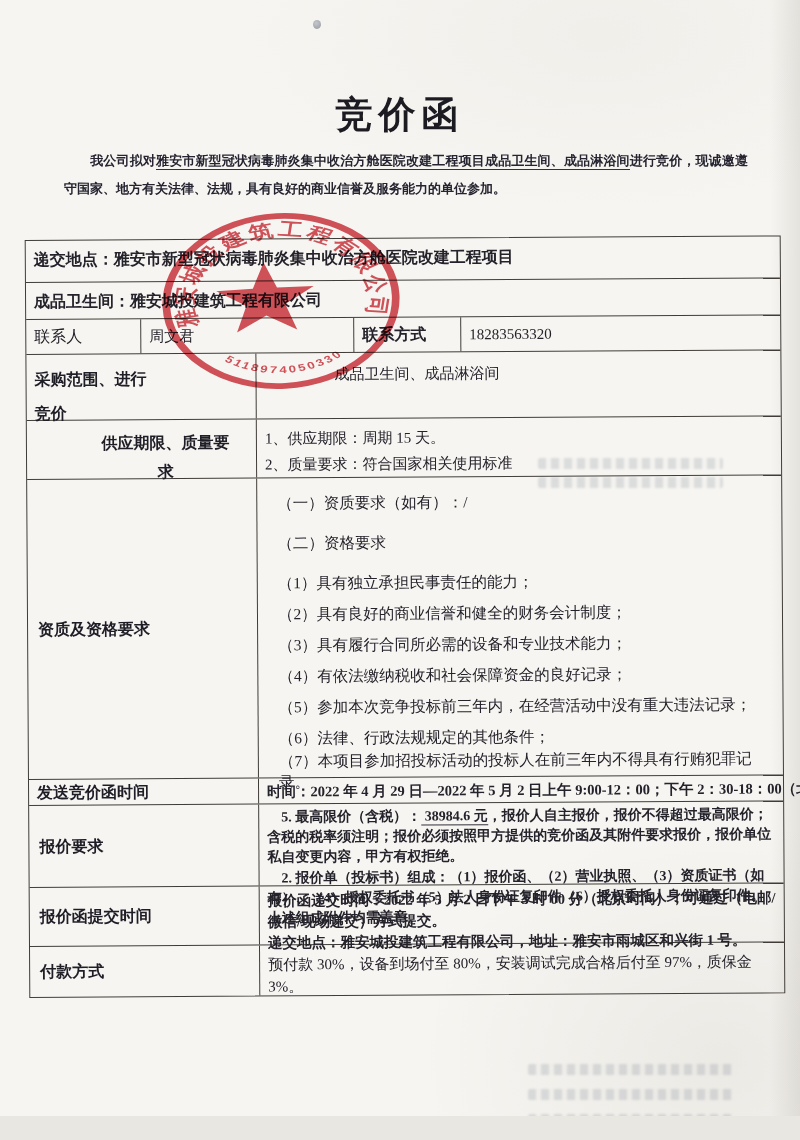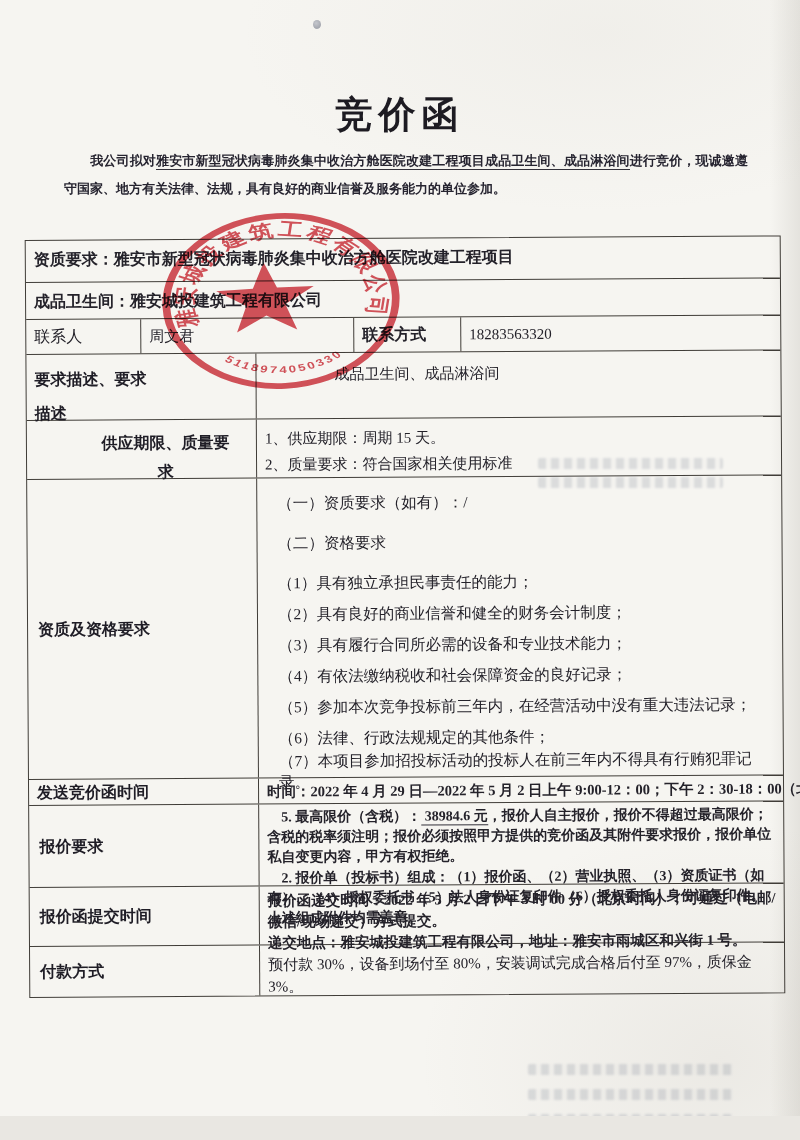--- a/index.html
+++ b/index.html
@@ -94,37 +94,37 @@
   <div class="band-right"></div>
   <div class="staple-dot"></div>
 
   <div class="doc-title">竞价函</div>
 
   <div class="intro"><span class="ind"></span><span>我公司拟对</span><span class="u">雅安市新型冠状病毒肺炎集中收治方舱医院改建工程项目成品卫生间、</span><span class="u">成品淋浴间</span><span>进行竞价，现诚邀遵守国家、地方有关法律、法规，具有良好的商业信誉及服务能力的单位参加。</span></div>
 
   <div class="tbl">
 
     <div class="row r1">
-      <div class="cell full"><span>资质要求：</span><span>雅安市新型冠状病毒肺炎集中收治方舱医院改建工程项目</span></div>
+      <div class="cell full"><span>递交地点：</span><span>雅安市新型冠状病毒肺炎集中收治方舱医院改建工程项目</span></div>
     </div>
 
     <div class="row r2">
       <div class="cell full"><span>成品卫生间：</span><span>雅安城投建筑工程有限公司</span></div>
     </div>
 
     <div class="row r3">
       <div class="cell c1">联系人</div>
       <div class="cell c2">周文君</div>
       <div class="cell c3">联系方式</div>
       <div class="cell c4">18283563320</div>
     </div>
 
     <div class="row r4">
       <div class="cell lblcell">
-          <div class="lbl-box">要求描述、要求描述</div>
+          <div class="lbl-box">采购范围、进行竞价</div>
         </div>
       <div class="cell valcell">成品卫生间、成品淋浴间</div>
     </div>
 
     <div class="row r5">
       <div class="cell lblcell">
           <div class="lbl-box">供应期限、质量要求</div>
         </div>
       <div class="cell valcell">
         <div>1、供应期限：周期 15 天。</div>

